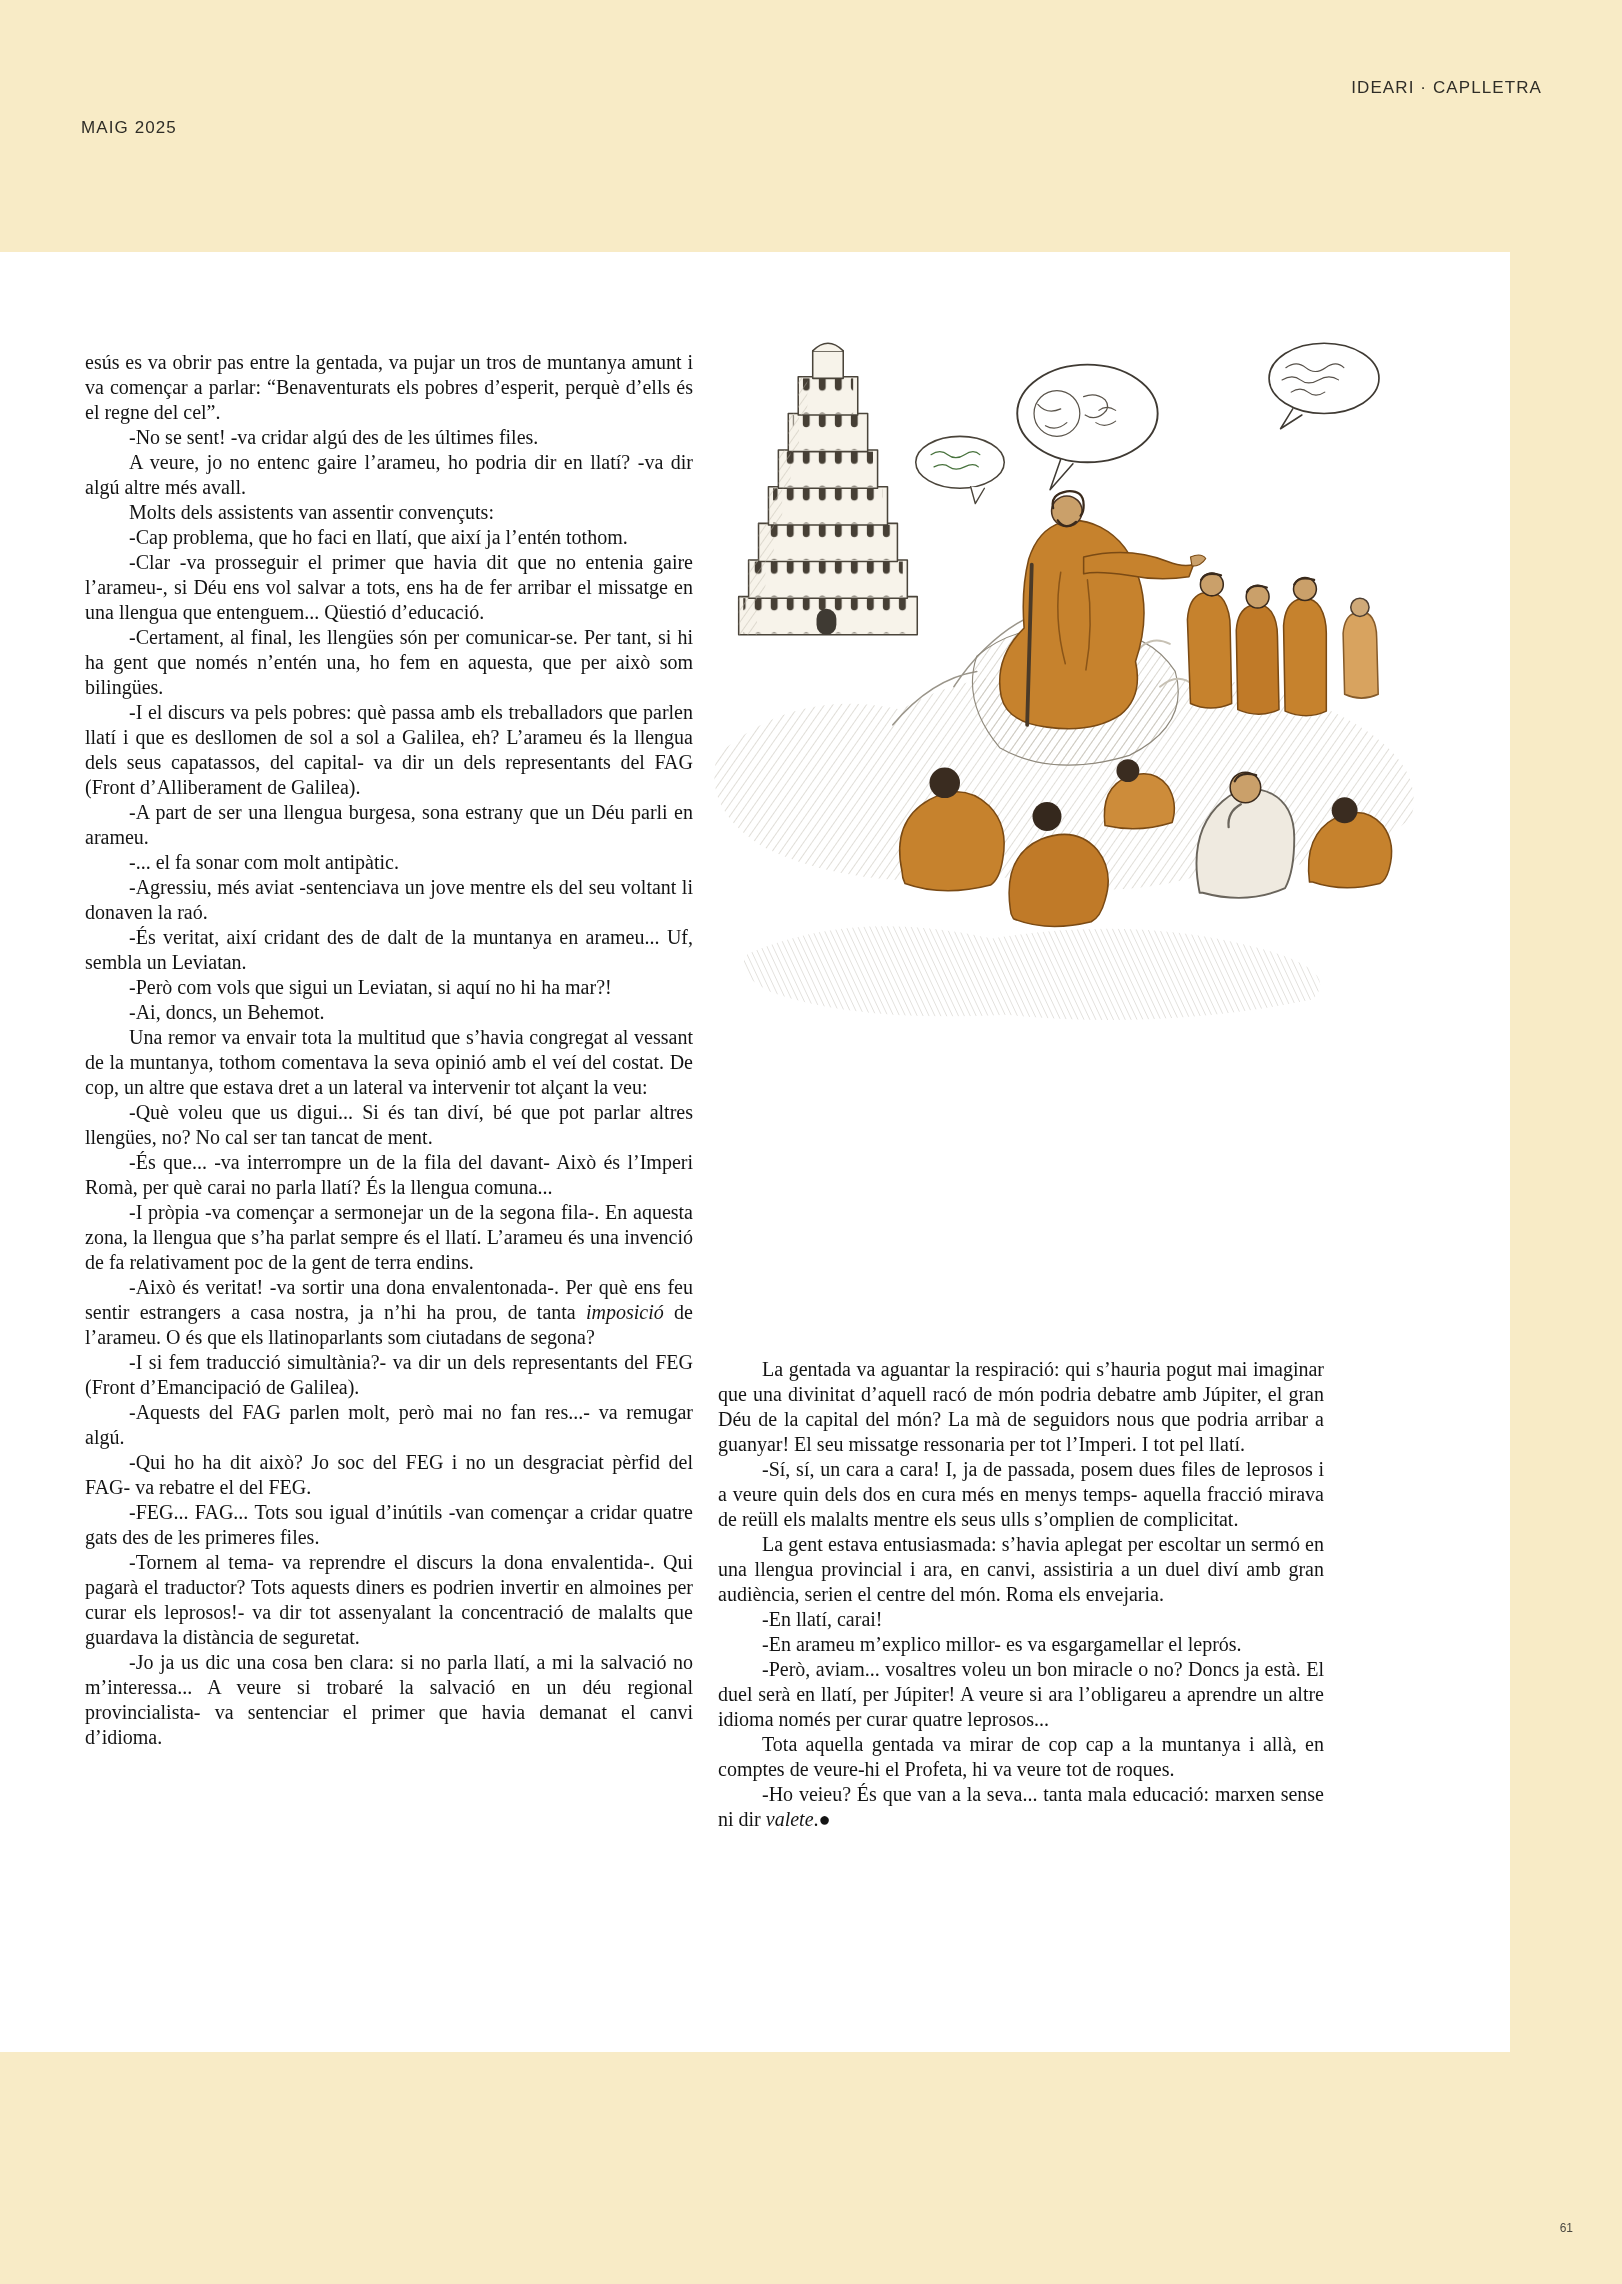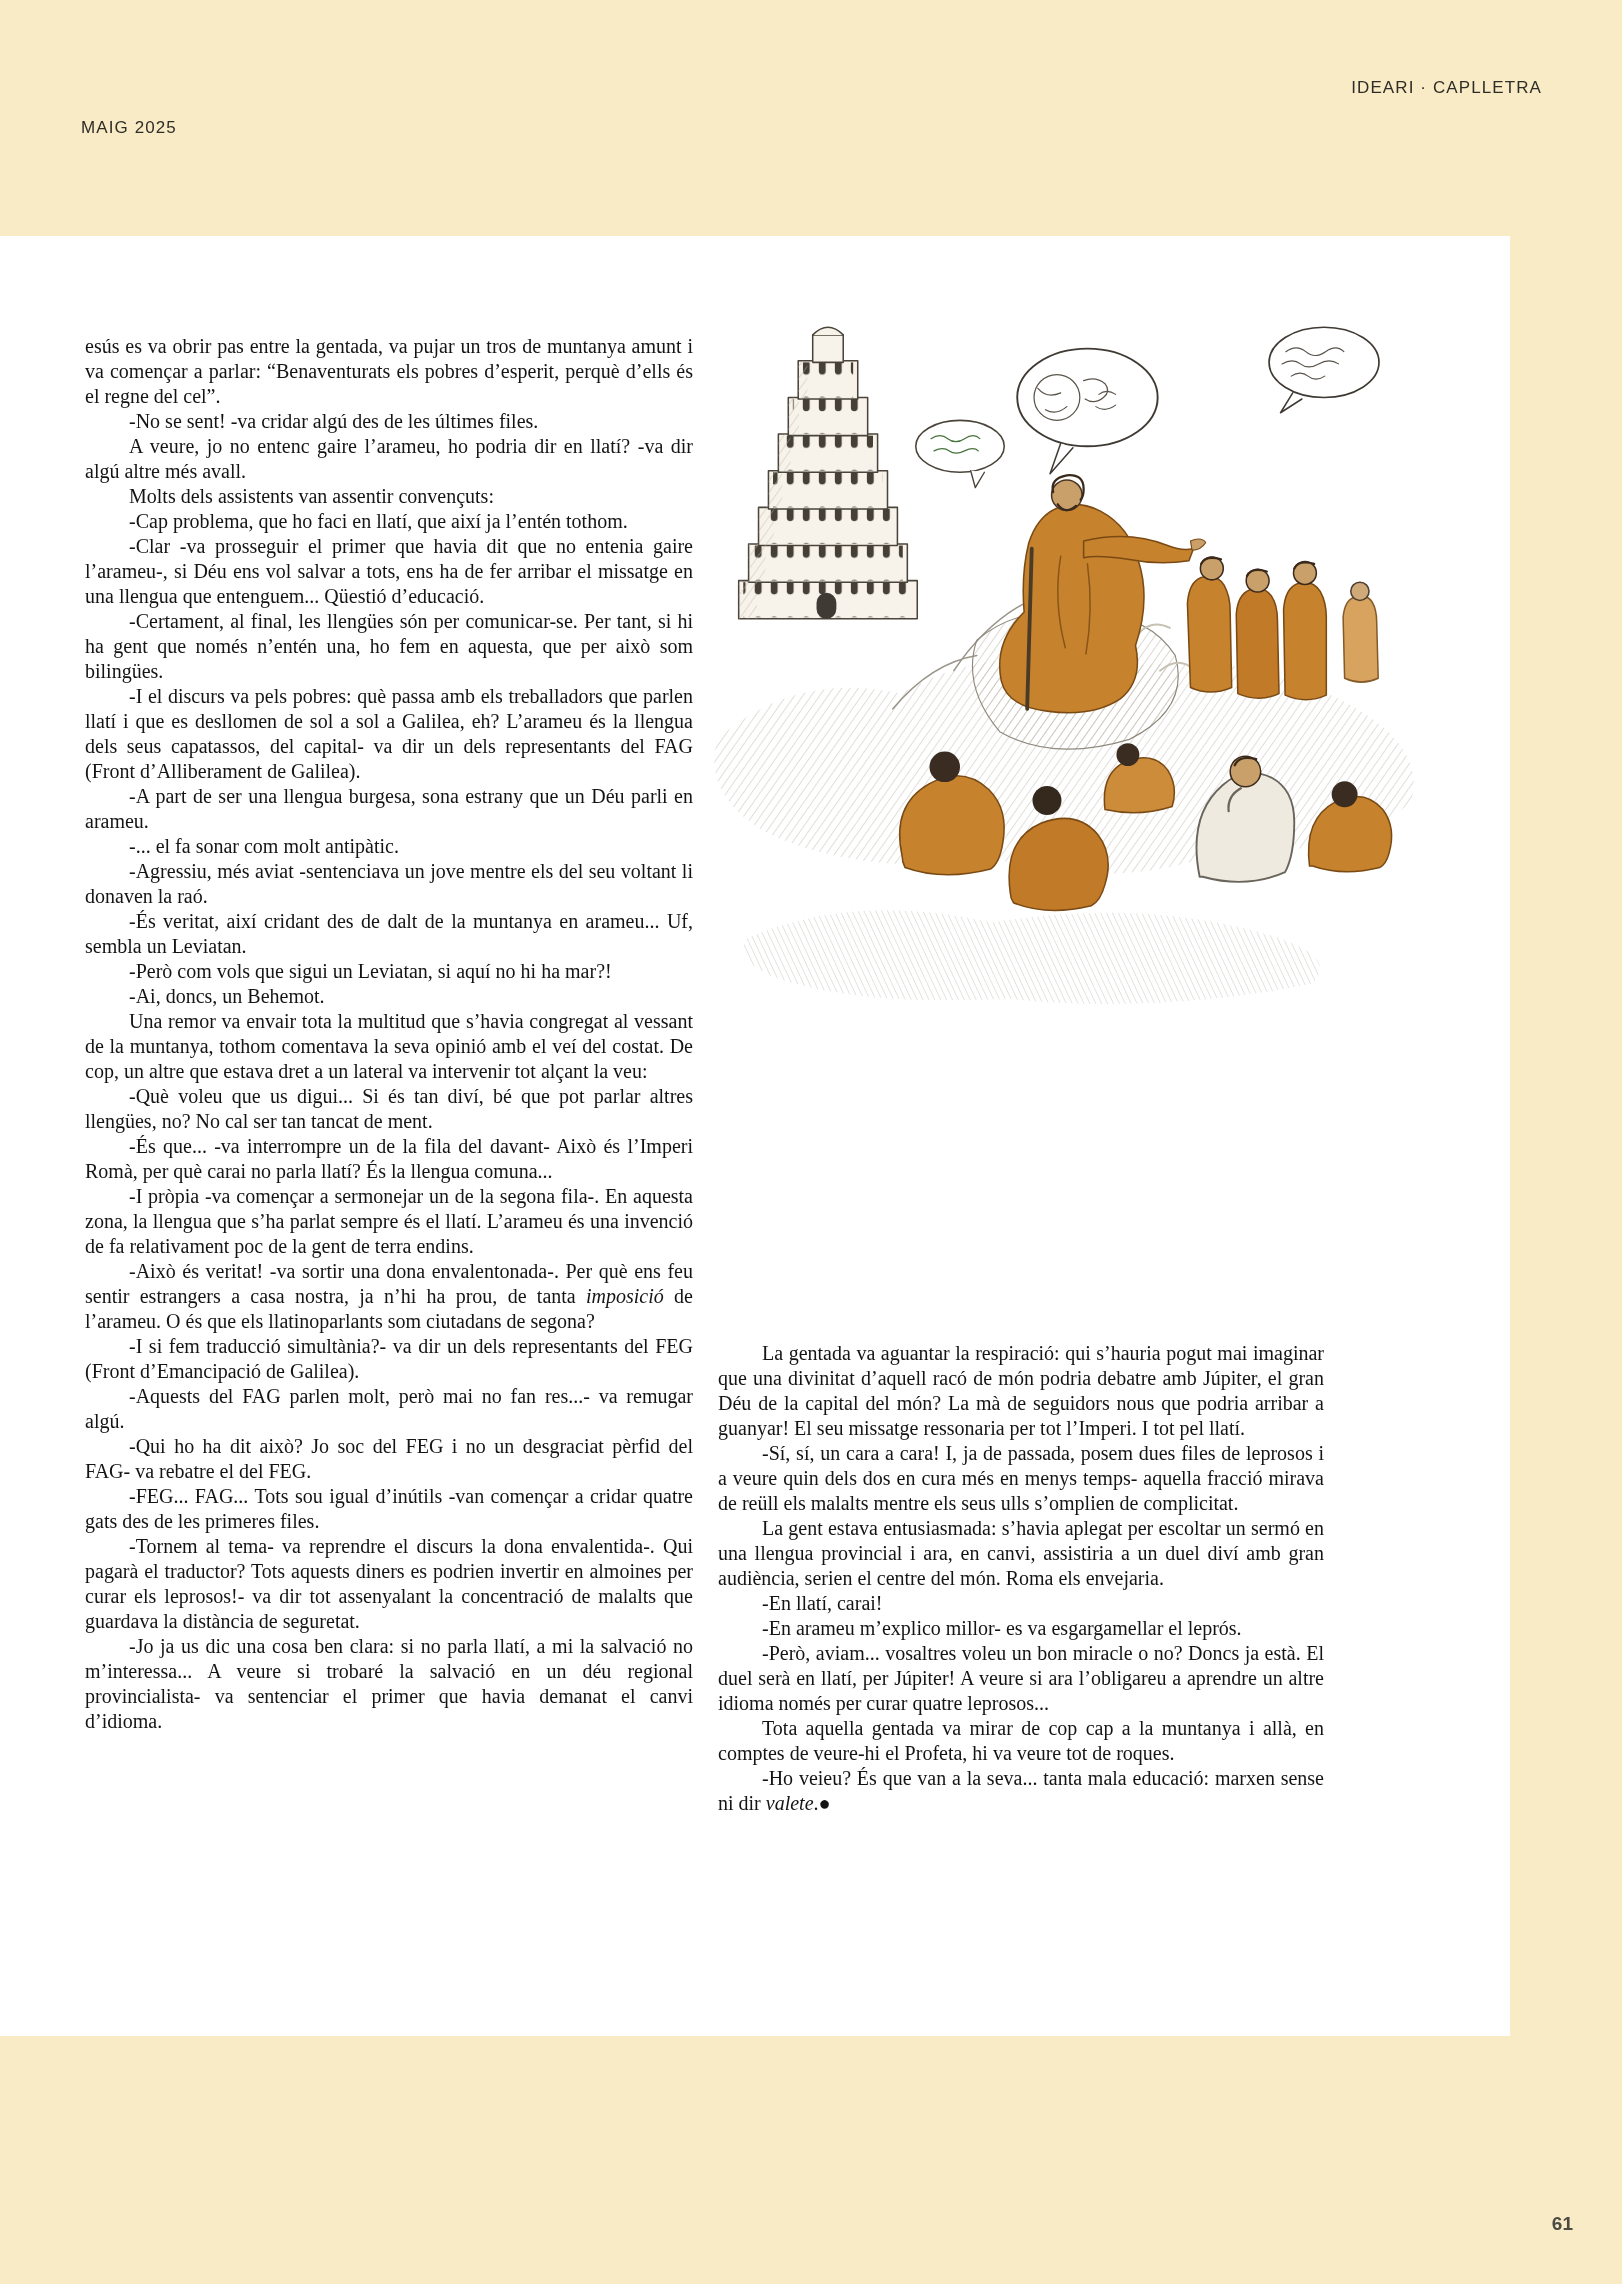--- a/index.html
+++ b/index.html
@@ -11,21 +11,21 @@
     overflow:hidden;
   }
   .masthead-item{
     position:absolute;top:78px;
     font-family:"Liberation Sans","DejaVu Sans",sans-serif;
     font-size:17px;letter-spacing:1.1px;color:#2f2d27;
   }
   .masthead-left{left:81px;margin-top:40px;}
   .masthead-right{right:81px;}
   .sheet{
-    position:absolute;left:0;top:236px;
+    position:absolute;left:0;top:252px;
     width:1510px;height:1800px;
     background:#ffffff;
     text-decoration:underline;
   }
   .col{
     position:absolute;
     color:#141414;
     font-size:20px;line-height:25px;
     text-align:justify;
     -webkit-hyphens:auto;hyphens:auto;
@@ -34,21 +34,21 @@
   .col-left{left:85px;top:98px;width:608px;}
   .col-left p:first-child{text-indent:0;}
   .col-right{left:718px;top:1105px;width:606px;}
   .illustration{
     position:absolute;left:702px;top:76px;
     width:748px;height:725px;
   }
   .page-number{
     position:absolute;right:50px;bottom:49px;
     font-family:"Liberation Sans","DejaVu Sans",sans-serif;
-    font-size:19px;color:#4c4a42;font-weight:bold;
+    font-size:12px;color:#4c4a42;
   }
 </style>
 </head>
 <body>
 
 <div class="masthead-item masthead-left">MAIG 2025</div>
 
 <div class="masthead-item masthead-right">IDEARI · CAPLLETRA</div>
 
 <div class="sheet">

